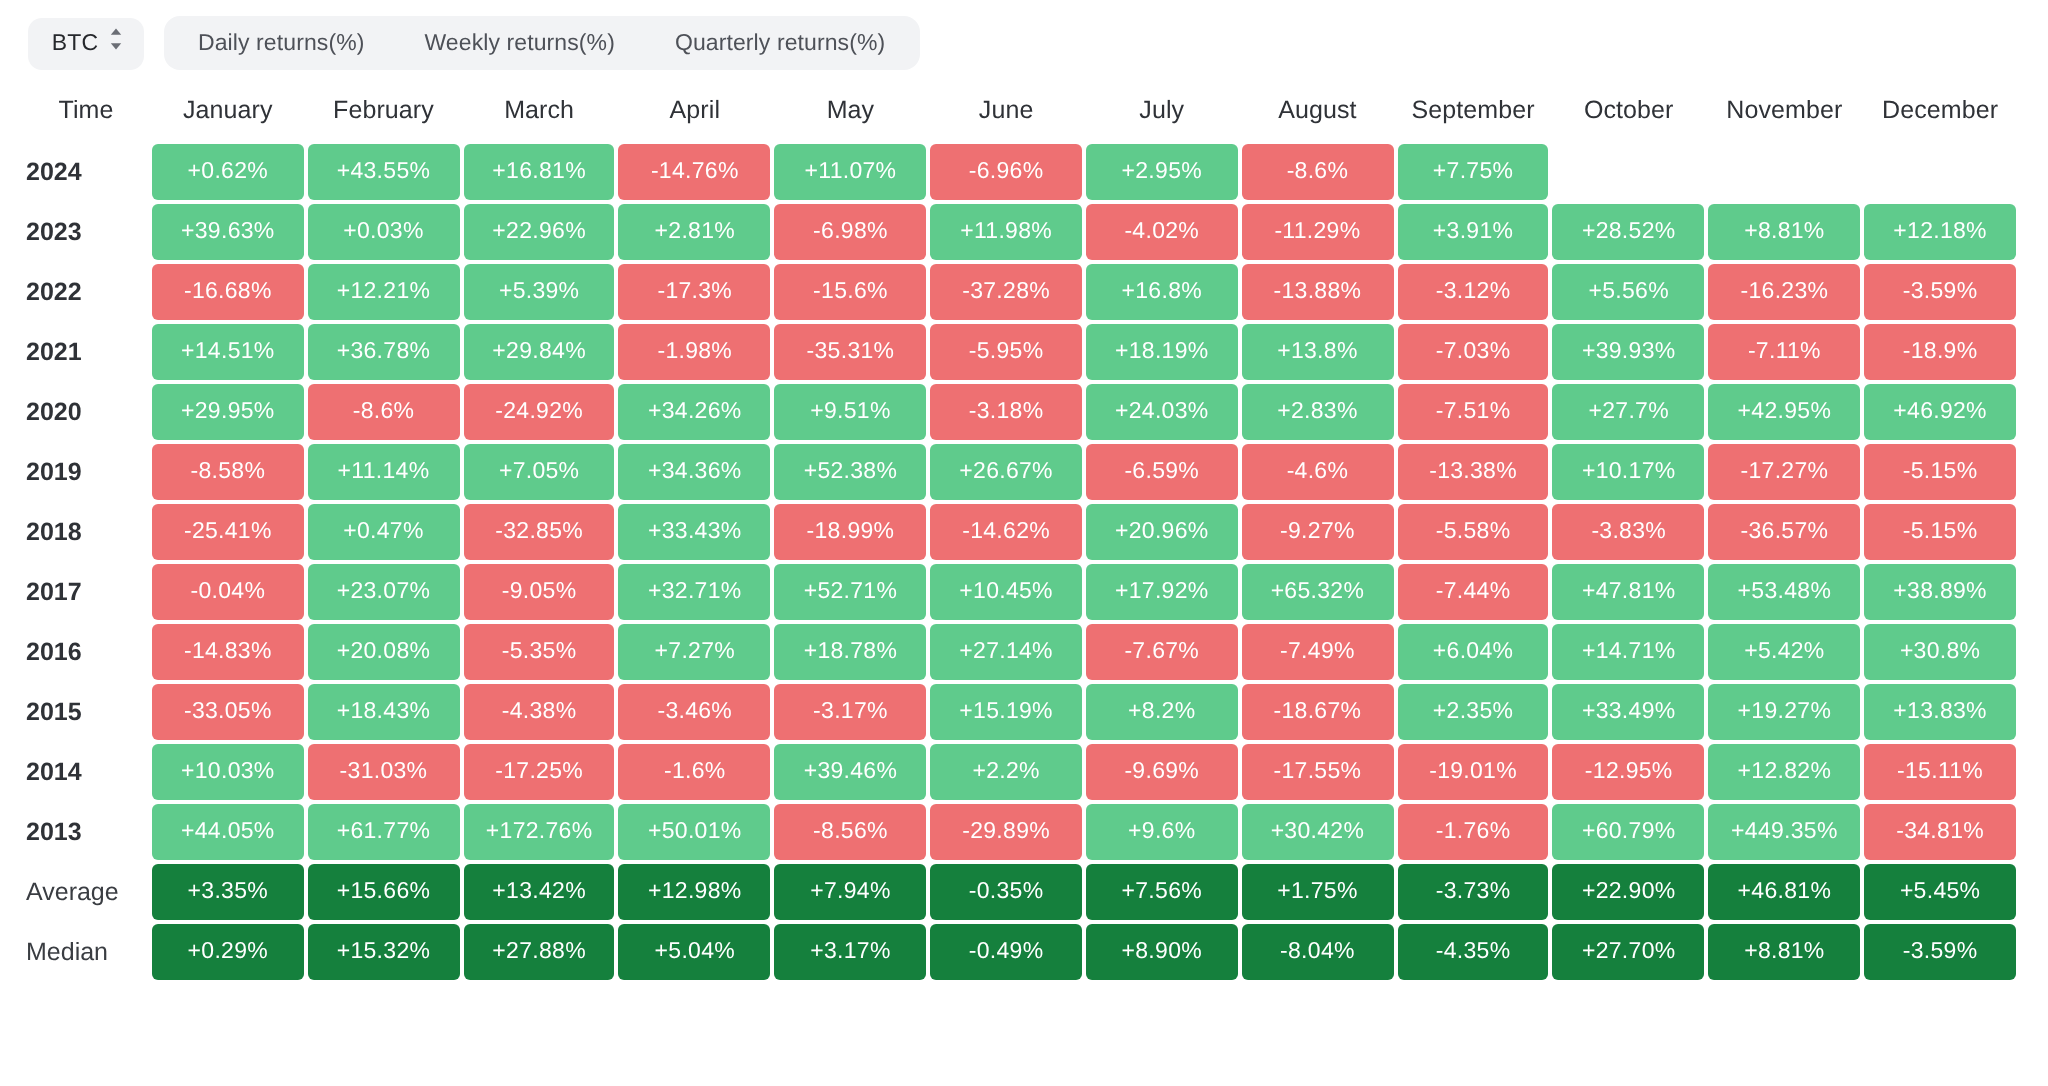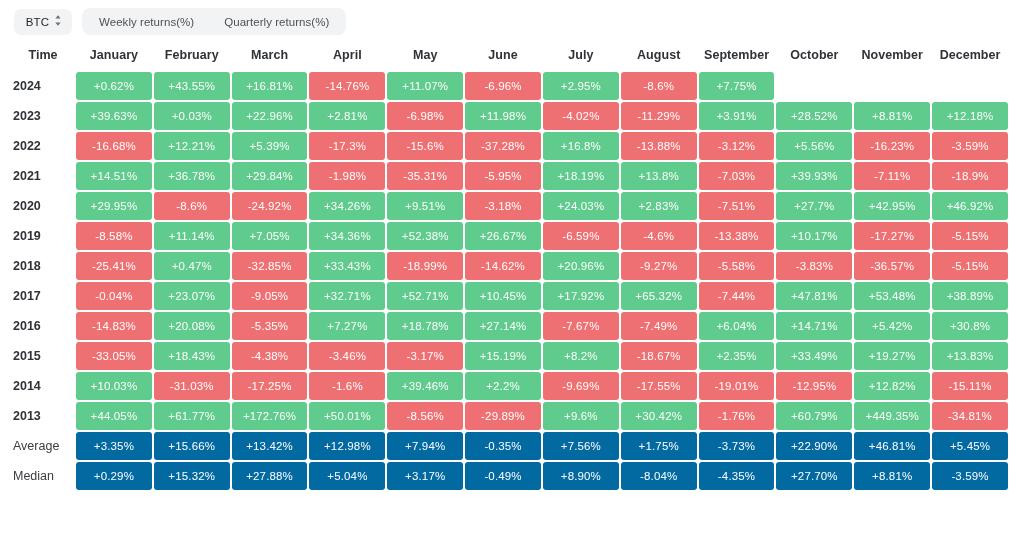--- a/index.html
+++ b/index.html
@@ -83,21 +83,21 @@
   table.heatmap {
     width: 1000px;
     border-collapse: separate;
     border-spacing: 2px 2px;
     table-layout: fixed;
   }
   table.heatmap col.c-time { width: 62px; }
 
   thead th {
     font-size: 12.5px;
-    font-weight: 700;
+    font-weight: 400;
     color: #2f3237;
     padding: 4px 0 8px 0;
     text-align: center;
     background: transparent;
     letter-spacing: .05px;
   }
   thead th.time-head { text-align: center; }
 
   tbody td.rowlabel {
     font-size: 12.5px;
@@ -119,41 +119,44 @@
     vertical-align: middle;
     font-size: 11.5px;
     color: #ffffff;
     border-radius: 3px;
     letter-spacing: .15px;
     font-weight: 400;
     padding: 0;
   }
   td.pos { background: #5fcb8c; }
   td.neg { background: #ee7072; }
-  td.neutral { background: #0369a1; }
+  td.neutral { background: #15803d; }
   td.empty { background: transparent; }
 </style>
 </head>
 <body>
 
 <div id="app">
 
   <div class="toolbar">
 
     <div class="asset-select">
       <span class="asset-label">BTC</span>
       <span class="stepper-icon">
         <svg width="8" height="13" viewBox="0 0 8 13" aria-hidden="true">
           <path d="M4 1.2 L6.6 4.4 L1.4 4.4 Z" fill="#6b6e75"></path>
           <path d="M4 11.8 L6.6 8.6 L1.4 8.6 Z" fill="#6b6e75"></path>
         </svg>
       </span>
     </div>
 
     <div class="tabs">
+      <div class="tab">
+        <span>Daily returns(%)</span>
+      </div>
       <div class="tab">
         <span>Weekly returns(%)</span>
       </div>
       <div class="tab">
         <span>Quarterly returns(%)</span>
       </div>
     </div>
 
   </div>
 

